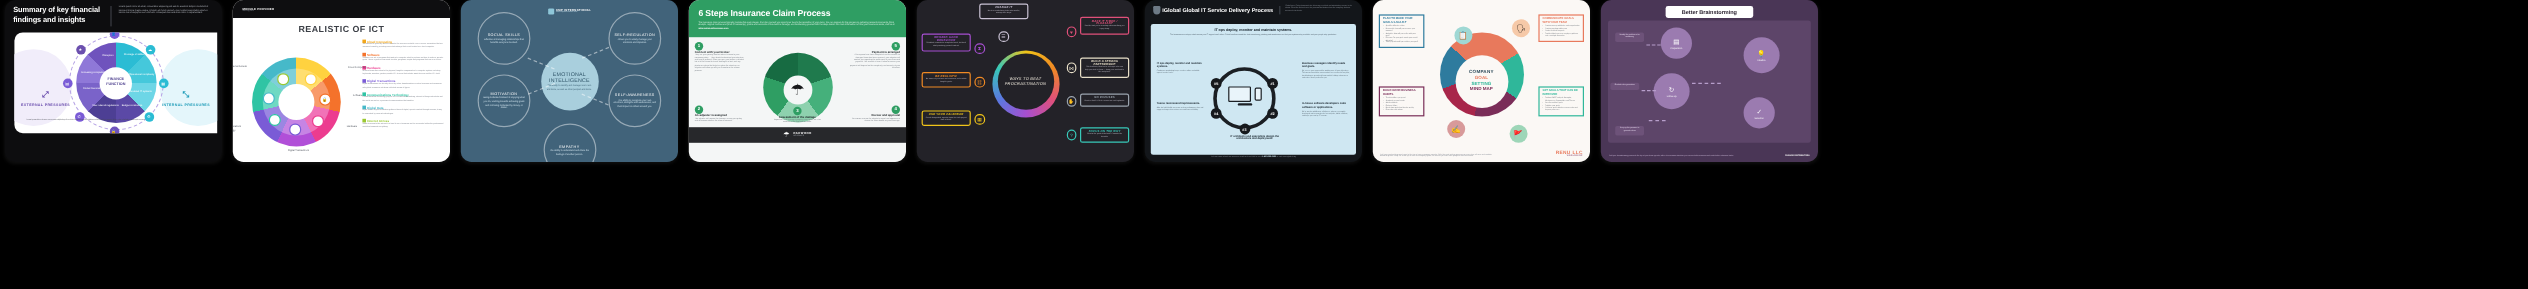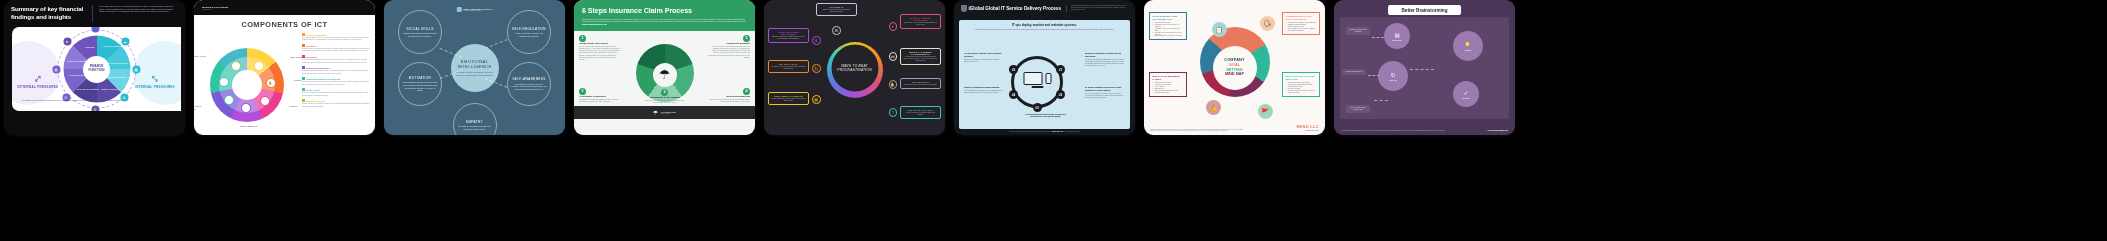--- a/index.html
+++ b/index.html
@@ -220,21 +220,21 @@
       </div>
     </div>
   </div>
 
   <div class="card c2">
     <div class="inner">
       <div class="brandbar">
         <div class="bn">MODULE PROVIDER</div>
         <div class="bu">www.fqg.com</div>
       </div>
-      <h2>COMPONENTS OF ICT</h2>
+      <h2>REALISTIC OF ICT</h2>
       <div class="body">
         <div class="left">
           <div class="donut">
             <div class="donut2"></div>
             <div class="hole"></div>
             <div class="icn" style="color:#ffd23f;left:44px;top:13px;">
                 <i>☁</i>
               </div>
             <div class="icn" style="color:#f4722b;left:56px;top:30px;">
                 <i>🔒</i>

